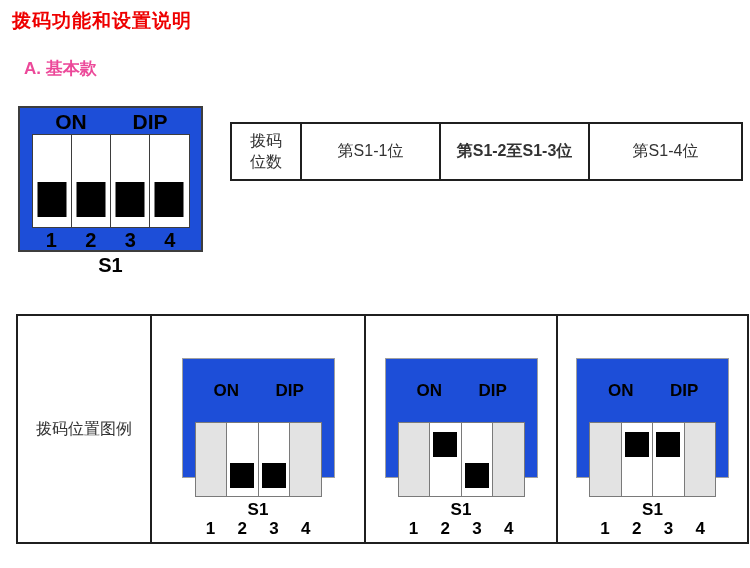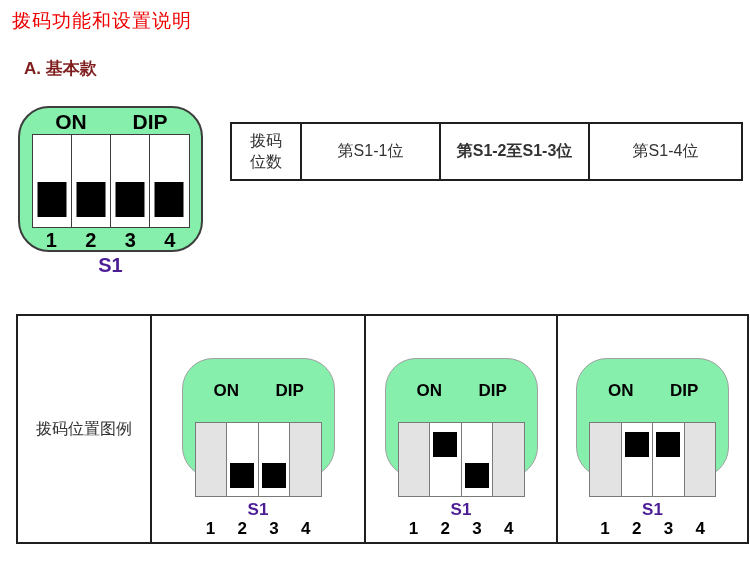--- a/index.html
+++ b/index.html
@@ -3,39 +3,39 @@
 <meta charset="utf-8">
 <style>
   html,body{margin:0;padding:0;}
   body{
     width:750px;height:568px;position:relative;background:#ffffff;
     font-family:"Liberation Sans","DejaVu Sans",sans-serif;
     overflow:hidden;color:#333;
   }
   .page-title{
     position:absolute;left:12px;top:8px;
-    font-size:19px;font-weight:normal;color:#ee0000;letter-spacing:1px;
+    font-size:19px;font-weight:bold;color:#ee0000;letter-spacing:1px;
   }
   .section-heading{
     position:absolute;left:24px;top:57px;
-    font-size:17px;font-weight:bold;color:#7f1d1d;
+    font-size:17px;font-weight:bold;color:#ec4899;
   }
 
   
   .dip{position:absolute;}
-  .dip-box{background:#86efac;box-sizing:border-box;border-radius:31px;}
+  .dip-box{background:#1d4ed8;box-sizing:border-box;}
   .dip-head{display:flex;margin:0 auto;font-weight:bold;color:#000;}
   .dip-head span{flex:1;text-align:center;}
   .dip-slots{display:flex;margin:0 auto;box-sizing:border-box;}
   .slot{flex:1;position:relative;background:#ffffff;box-sizing:border-box;}
   .slot.disabled{background:#e3e3e3;}
   .knob{position:absolute;left:50%;transform:translateX(-50%);background:#000;}
   .dip-nums{display:flex;margin:0 auto;font-weight:bold;color:#000;}
   .dip-nums span{flex:1;text-align:center;}
-  .dip-name{text-align:center;font-weight:bold;color:#4c1d95;}
+  .dip-name{text-align:center;font-weight:bold;color:#000000;}
 
   
   .dip.dark .dip-box{width:185px;height:146px;border:2px solid #3d3d3d;}
   .dip.dark .dip-head{width:158px;height:25px;font-size:21px;line-height:25px;margin-top:1px;}
   .dip.dark .dip-slots{width:158px;height:94px;}
   .dip.dark .slot{border:1.5px solid #3d3d3d;}
   .dip.dark .slot:not(:first-child){border-left:none;}
   .dip.dark .knob{width:29px;height:35px;}
   .dip.dark .knob.off{bottom:10px;}
   .dip.dark .dip-nums{width:158px;font-size:20px;line-height:23px;margin-top:1px;}

